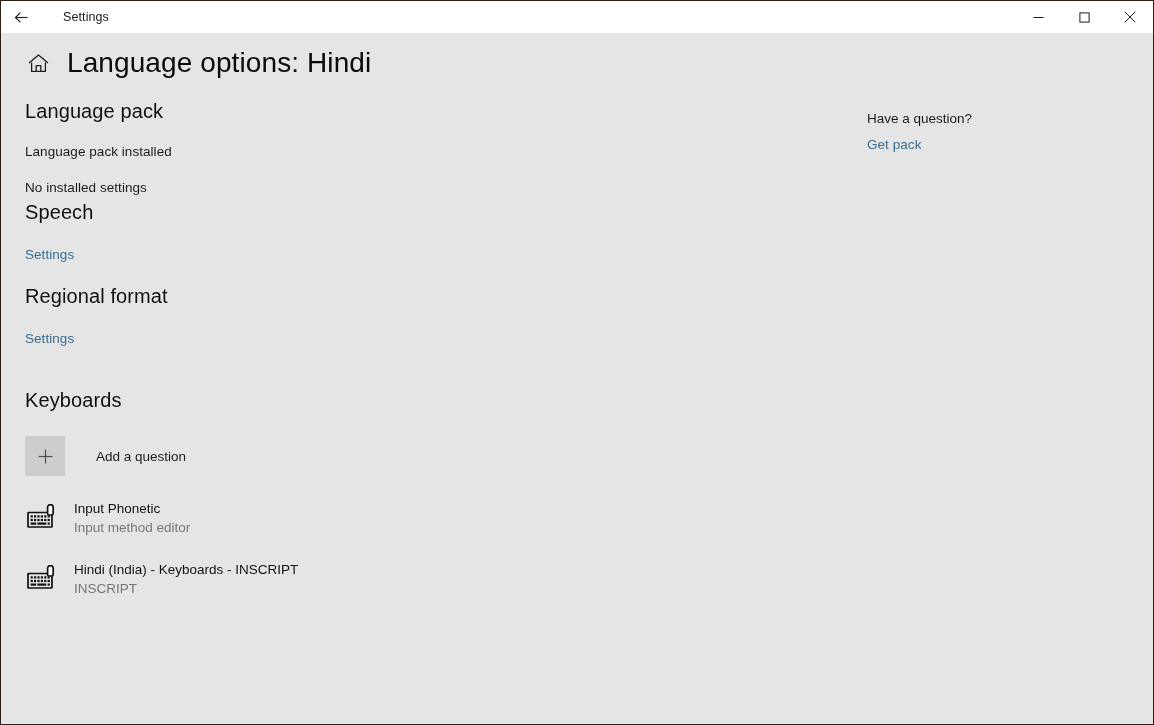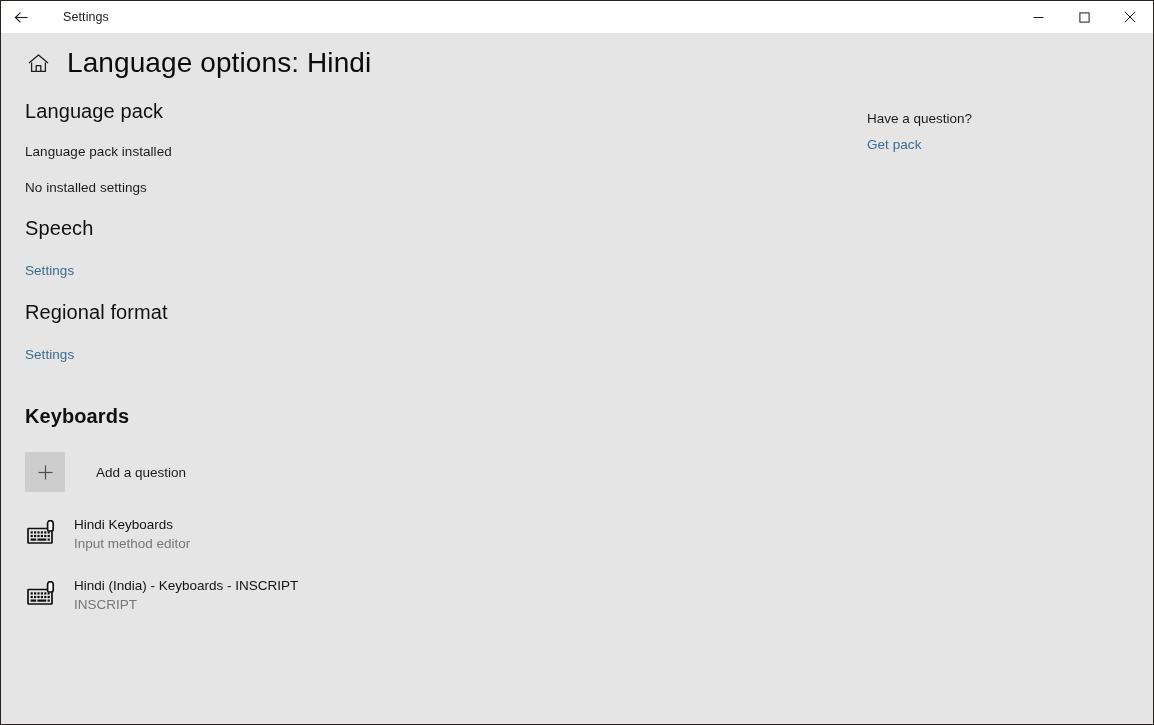--- a/index.html
+++ b/index.html
@@ -134,25 +134,25 @@
     cursor: default;
     white-space: nowrap;
     display: inline-block;
   }
 
   
   .blk-lang-heading { margin-top: 0px; }
   .blk-lang-text    { margin-top: 21px; }
   .blk-hw-heading   { margin-top: 22px; }
   .blk-hw-text      { margin-top: 21px; }
-  .blk-sp-heading   { margin-top: 22px; }
+  .blk-sp-heading   { margin-top: 6px; }
   .blk-sp-link      { margin-top: 21px; }
   .blk-rf-heading   { margin-top: 22px; }
   .blk-rf-link      { margin-top: 21px; }
-  .blk-kb-heading   { margin-top: 42px; font-weight: bold; }
+  .blk-kb-heading   { margin-top: 42px; }
 
   
   #add-keyboard-row {
     margin-top: 24px;
     display: flex;
     align-items: center;
     height: 40px;
   }
   #add-keyboard-button {
     width: 40px;
@@ -322,21 +322,21 @@
                 <rect x="17.2" y="14.9" width="2.2" height="2.2"></rect>
                 <rect x="20.6" y="14.9" width="2.2" height="2.2"></rect>
                 <rect x="3.6" y="18.5" width="5.6" height="2.2"></rect>
                 <rect x="10.4" y="18.5" width="8.9" height="2.2"></rect>
                 <rect x="20.6" y="18.5" width="2.2" height="2.2"></rect>
               </g>
               <path d="M20.6 3.2 C20.6 1.6 21.9 0.6 23.4 0.6 C24.9 0.6 26.2 1.6 26.2 3.2 L26.2 9.0 C26.2 10.2 25.4 11.0 24.2 11.0 L21.9 11.0 C20.9 11.0 20.6 10.3 20.6 9.4 Z" fill="#ffffff" stroke="#111111" stroke-width="1.7" stroke-linejoin="round"></path>
             </svg>
           </div>
           <div class="kb-texts">
-            <div class="kb-title">Hindi Keyboards</div>
+            <div class="kb-title">Input Phonetic</div>
             <div class="kb-sub">Input method editor</div>
           </div>
         </div>
 
         <div class="kb-row">
           <div class="kb-icon">
             <svg width="34" height="28" viewBox="0 0 34 28">
               <rect x="1" y="8.5" width="24" height="14.5" rx="0.6" fill="none" stroke="#111111" stroke-width="1.7"></rect>
               <g fill="#111111">
                 <rect x="3.6" y="11.3" width="2.2" height="2.2"></rect>

